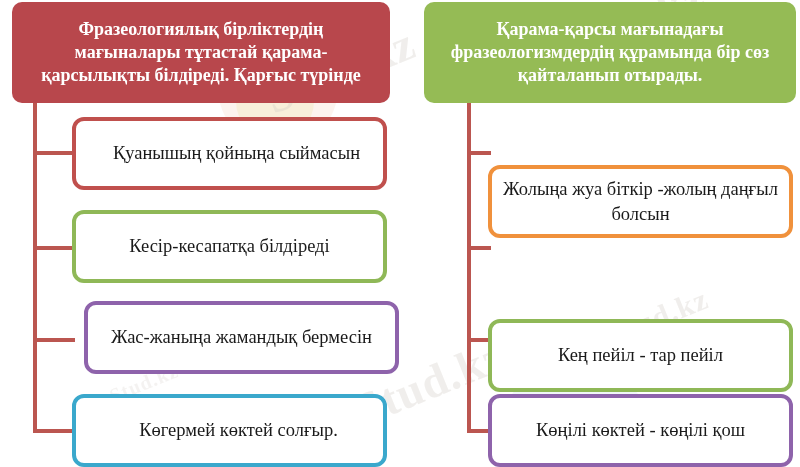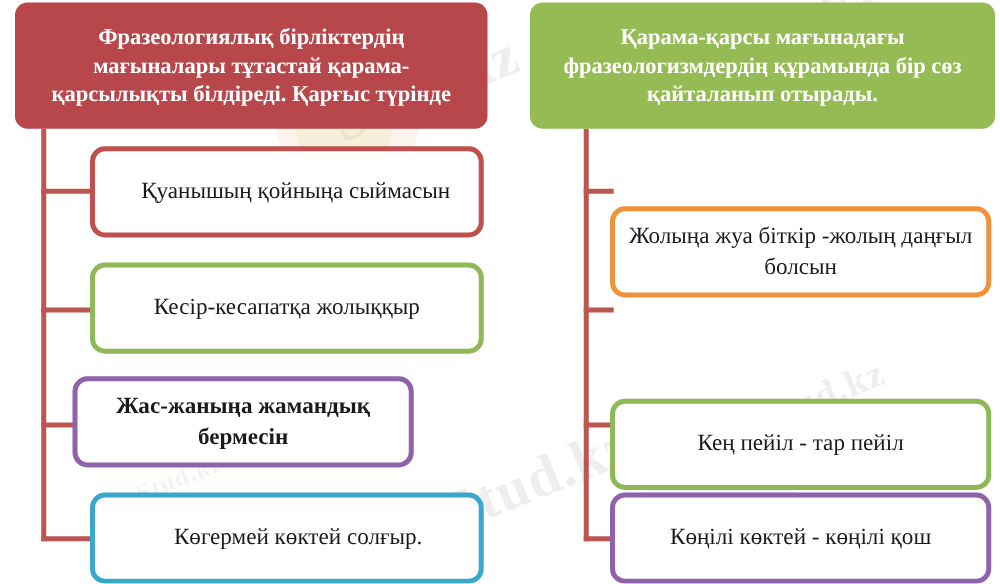--- a/index.html
+++ b/index.html
@@ -131,22 +131,22 @@
     <div class="header-box" id="header-left">Фразеологиялық бірліктердің мағыналары тұтастай  қарама-қарсылықты білдіреді. Қарғыс түрінде</div>
 
     <div class="trunk" style="left:33px; top:103px; height:330px;"></div>
 
     <div class="branch" style="left:33px; top:151px; width:42px;"></div>
     <div class="branch" style="left:33px; top:246px; width:42px;"></div>
     <div class="branch" style="left:33px; top:338px; width:42px;"></div>
     <div class="branch" style="left:33px; top:429px; width:42px;"></div>
 
     <div class="item-box" style="left:72px; top:117px; width:315px; height:73px; border-color:#c0504d;padding-left:24px;">Қуанышың қойныңа сыймасын</div>
-    <div class="item-box" style="left:72px; top:210px; width:315px; height:73px; border-color:#8fb857;">Кесір-кесапатқа  жолыққыр</div>
-    <div class="item-box" style="left:58px; top:301px; width:273px; height:73px; border-color:#8e63ab;font-weight:bold;">Жас-жаныңа  жамандық бермесін</div>
+    <div class="item-box" style="left:72px; top:210px; width:315px; height:73px; border-color:#8fb857;">Кесір-кесапатқа  білдіреді</div>
+    <div class="item-box" style="left:84px; top:301px; width:315px; height:73px; border-color:#8e63ab;">Жас-жаныңа  жамандық бермесін</div>
     <div class="item-box" style="left:72px; top:394px; width:315px; height:73px; border-color:#3aa8cc;padding-left:28px;">Көгермей көктей солғыр.</div>
   </div>
 
   <div class="col" id="col-right">
 
     <div class="header-box" id="header-right">Қарама-қарсы мағынадағы фразеологизмдердің құрамында бір сөз қайталанып  отырады.</div>
 
     <div class="trunk" style="left:47px; top:103px; height:330px;"></div>
 
     <div class="branch" style="left:47px; top:151px; width:24px;"></div>

